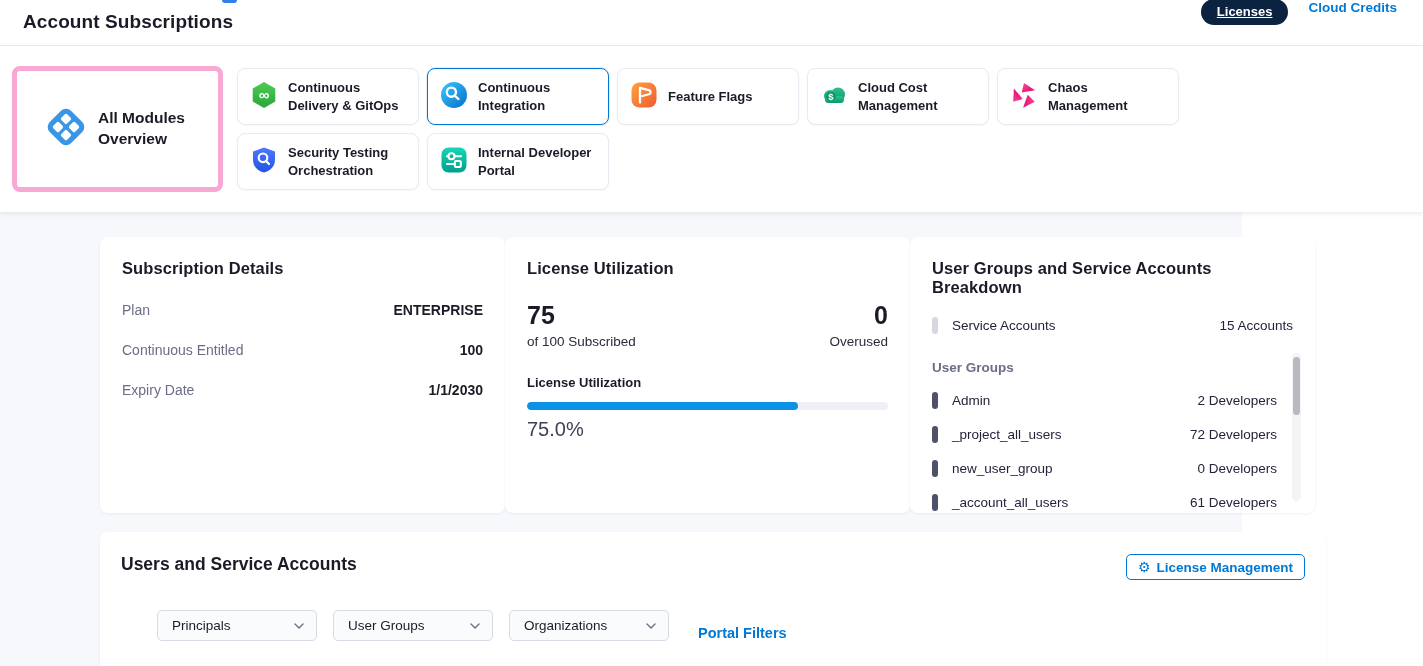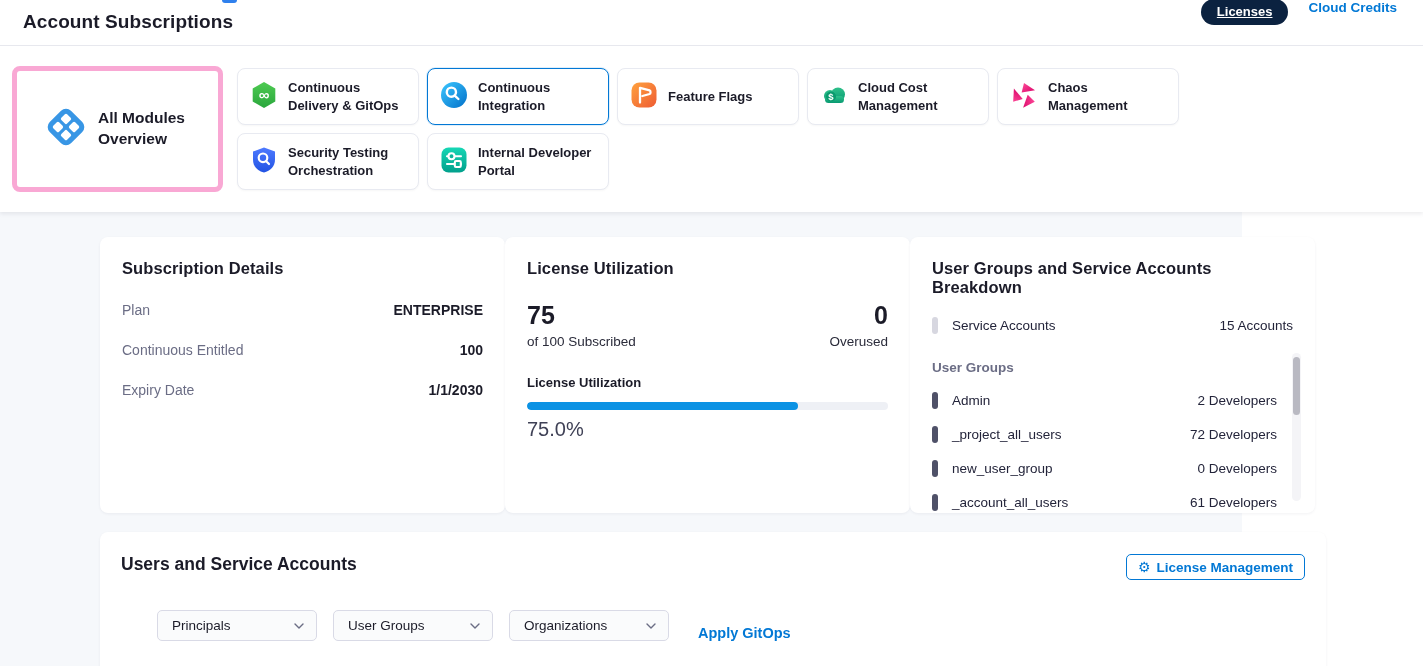--- a/index.html
+++ b/index.html
@@ -322,17 +322,17 @@
         <svg class="chev" viewBox="0 0 10 6">
             <path d="M1 1 L5 5 L9 1" fill="none" stroke="#6b6d85" stroke-width="1.4" stroke-linecap="round" stroke-linejoin="round"></path>
           </svg>
       </div>
       <div class="dropdown">
         <span>Organizations</span>
         <svg class="chev" viewBox="0 0 10 6">
             <path d="M1 1 L5 5 L9 1" fill="none" stroke="#6b6d85" stroke-width="1.4" stroke-linecap="round" stroke-linejoin="round"></path>
           </svg>
       </div>
-      <div class="apply">Apply GitOps</div>
+      <div class="apply">Portal Filters</div>
     </div>
   </div>
 
 </div>
 
 </body></html>

